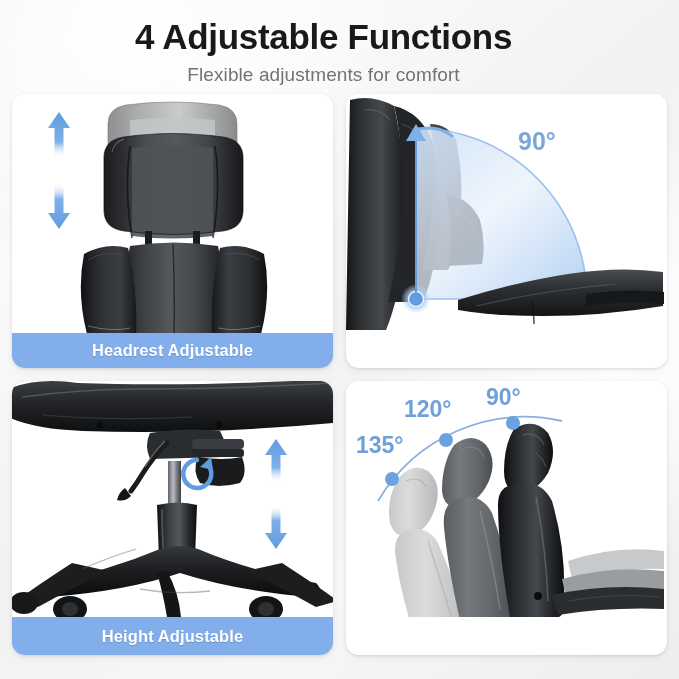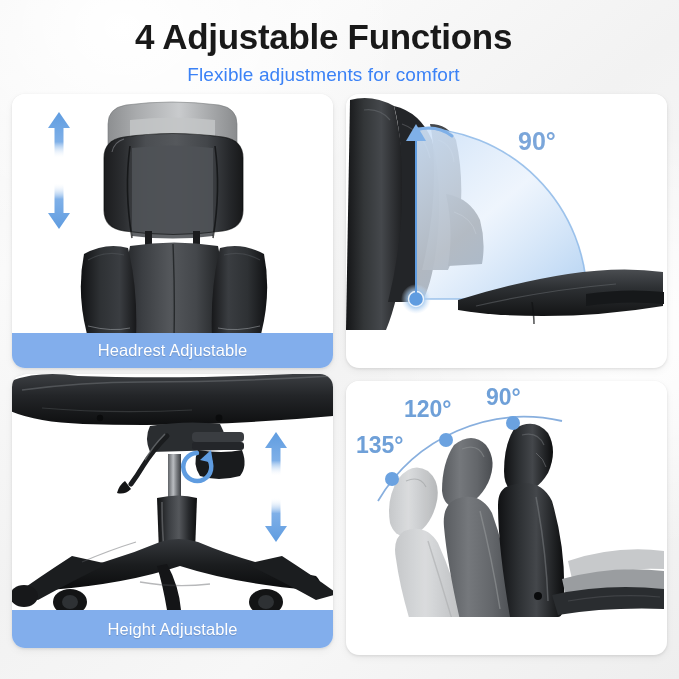--- a/index.html
+++ b/index.html
@@ -16,43 +16,43 @@
 
   
   .header{position:absolute;left:0;top:0;width:647px;text-align:center;}
   .title{
     margin:0;padding-top:17px;
     font-size:35px;font-weight:bold;letter-spacing:-0.3px;
     color:#191919;line-height:1.15;
   }
   .subtitle{
     margin:0;padding-top:7px;
-    font-size:19px;font-weight:400;color:#3b82f6;letter-spacing:0.1px;
+    font-size:19px;font-weight:400;color:#737373;letter-spacing:0.1px;
   }
 
   
   .grid{position:absolute;left:12px;top:94px;width:655px;height:574px;}
   .card{
     position:absolute;width:321px;height:274px;
     background:#ffffff;border-radius:13px;overflow:hidden;
     box-shadow:0 1px 3px rgba(0,0,0,0.10),0 3px 9px rgba(0,0,0,0.05);
   }
   .card.c1{left:0;top:0;}
   .card.c2{left:334px;top:0;}
-  .card.c3{left:0;top:280px;}
+  .card.c3{left:0;top:287px;}
   .card.c4{left:334px;top:287px;}
 
   .art{position:absolute;left:0;top:0;width:321px;height:239px;overflow:hidden;background:#fff;}
   .card.c3 .art,.card.c4 .art{height:236px;}
 
   .label{
     position:absolute;left:0;bottom:0;width:321px;height:35px;
     background:#82aeec;
     display:flex;align-items:center;justify-content:center;
-    color:#ffffff;font-size:16.5px;font-weight:normal;letter-spacing:0.1px;
+    color:#ffffff;font-size:16.5px;font-weight:bold;letter-spacing:0.1px;
     text-shadow:0 1px 1px rgba(0,0,0,0.17);
   }
   .card.c3 .label,.card.c4 .label{height:38px;}
 
   svg{display:block;}
 </style>
 </head>
 <body>
 
 <div class="page">

